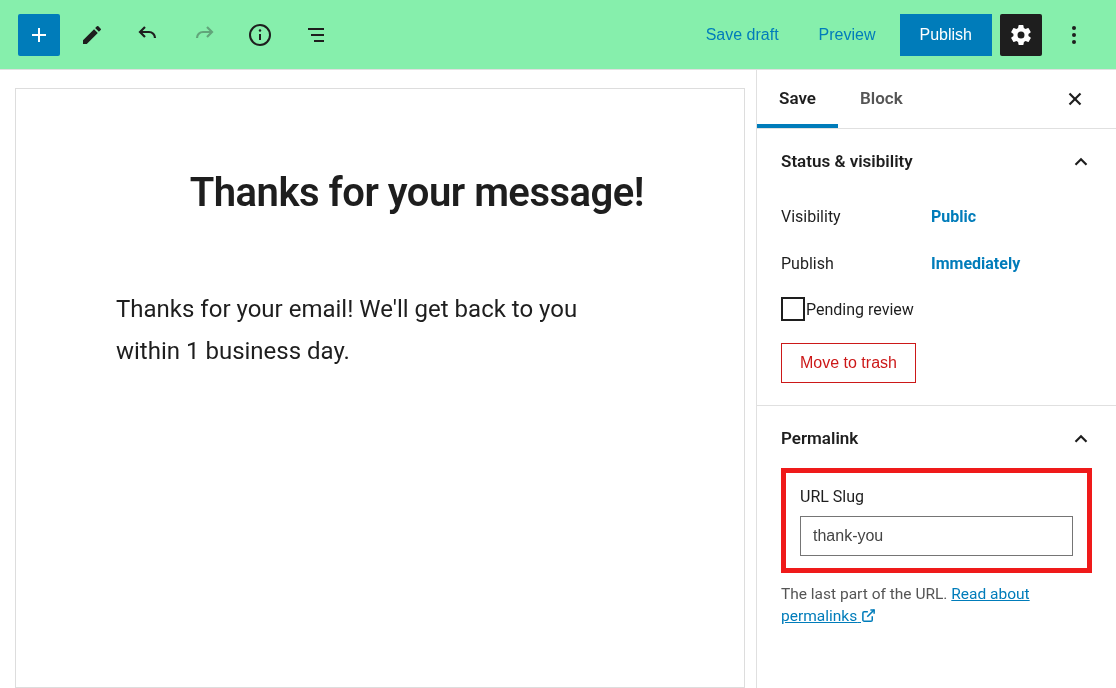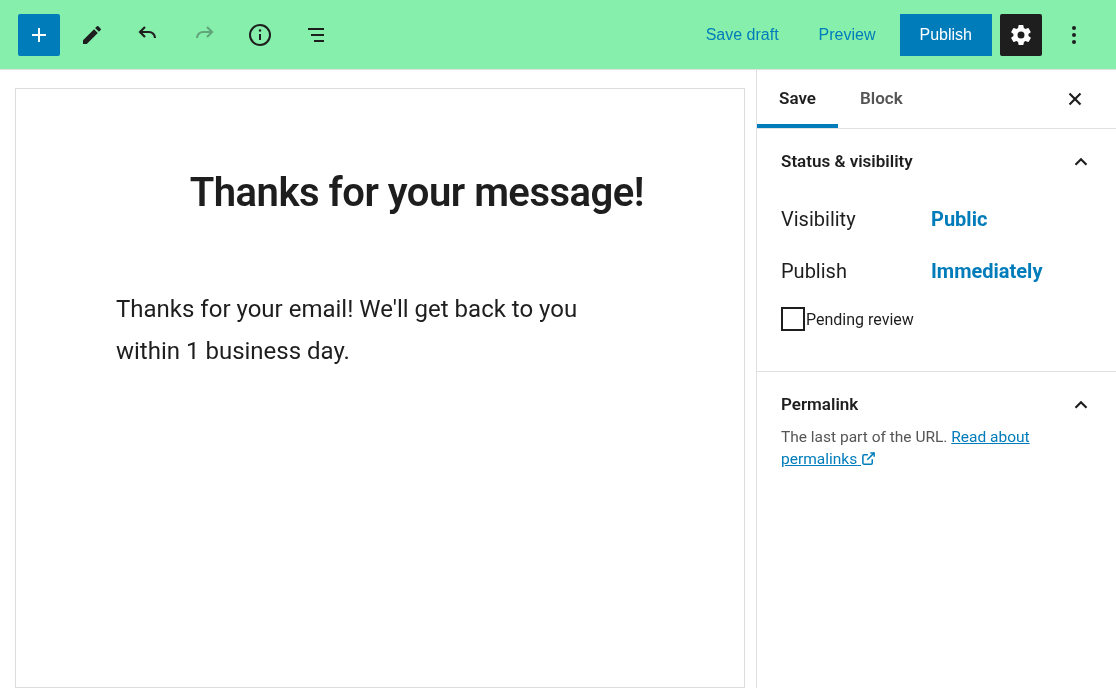--- a/index.html
+++ b/index.html
@@ -142,21 +142,21 @@
     cursor: pointer;
   }
   .panel-header h3 {
     font-size: 17px;
     font-weight: 600;
   }
   .panel-body { padding-top: 20px; }
   .kv-row {
     display: flex;
     padding: 14px 0;
-    font-size: 20px;
+    font-size: 16px;
   }
   .kv-row .k { width: 150px; color: #1e1e1e; }
   .kv-row .v { color: #007cba; cursor: pointer; font-weight: bold; }
   .checkbox-row {
     display: flex;
     align-items: center;
     gap: 1px;
     padding: 10px 0 18px 0;
   }
   .checkbox-row .box {
@@ -301,31 +301,36 @@
           <span class="v">Public</span>
         </div>
         <div class="kv-row">
           <span class="k">Publish</span>
           <span class="v">Immediately</span>
         </div>
         <div class="checkbox-row">
           <span class="box"></span>
           <span>Pending review</span>
         </div>
+        <button class="trash-btn">Move to trash</button>
       </div>
     </div>
 
     <div class="panel" style="border-bottom:none;">
       <div class="panel-header">
         <h3>Permalink</h3>
         <svg width="22" height="22" viewBox="0 0 24 24" fill="none" stroke="#1e1e1e" stroke-width="2.4">
             <polyline points="6 15 12 9 18 15"></polyline>
           </svg>
       </div>
 
+      <div class="highlight-box">
+        <label class="slug-label">URL Slug</label>
+        <input class="slug-input" type="text" value="thank-you" style="">
+      </div>
 
       <p class="slug-help">
         <span>The last part of the URL. </span><a href="#"><span>Read about permalinks</span>&nbsp;<svg style="display:inline;vertical-align:-2px" width="15" height="15" viewBox="0 0 24 24" fill="none" stroke="#007cba" stroke-width="2.4">
               <path d="M18 13v6a2 2 0 0 1-2 2H5a2 2 0 0 1-2-2V8a2 2 0 0 1 2-2h6"></path>
               <polyline points="15 3 21 3 21 9"></polyline>
               <line x1="10" y1="14" x2="21" y2="3"></line>
             </svg></a>
       </p>
     </div>
 

